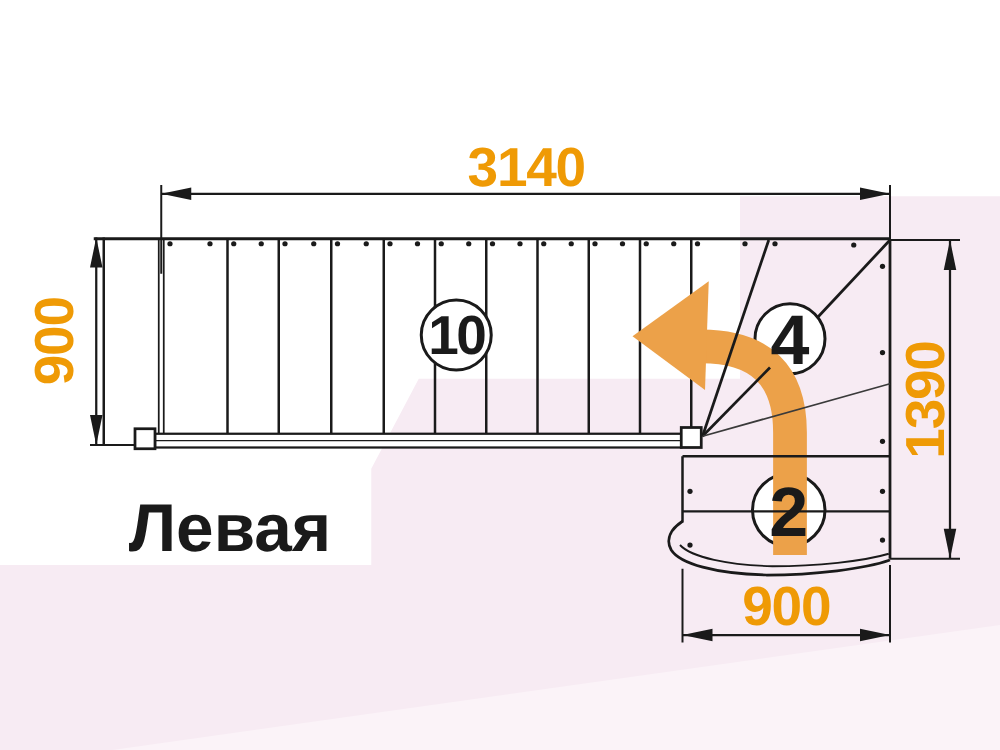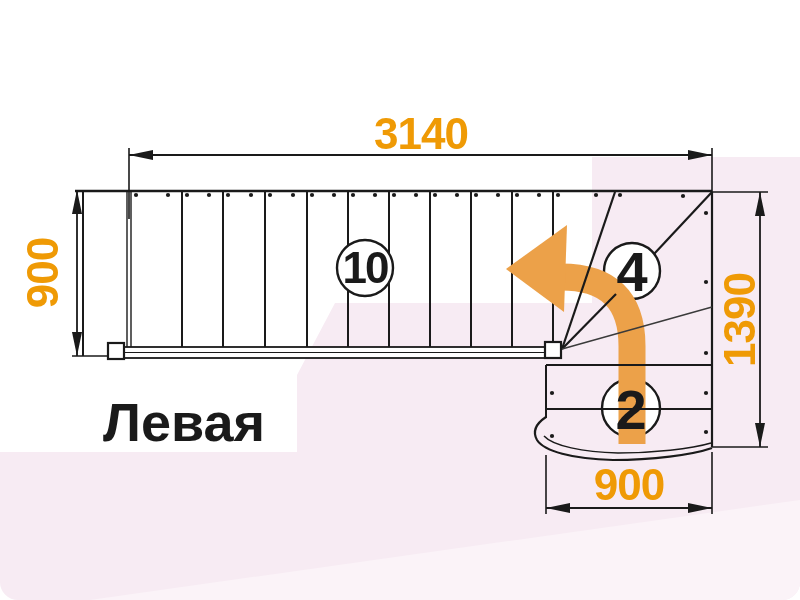--- a/index.html
+++ b/index.html
@@ -1,17 +1,17 @@
 <!DOCTYPE html>
 <html><head>
 <meta charset="utf-8">
 <style>
   html,body{margin:0;padding:0;background:#fff;}
   .stage{position:relative;width:800px;height:600px;overflow:hidden;background:#fff;
-         font-family:"Liberation Sans",sans-serif;border-radius:18px;}
+         font-family:"Liberation Sans",sans-serif;}
   svg text{font-family:"Liberation Sans","DejaVu Sans",sans-serif;font-weight:bold;}
   .dim-num{font-size:44px;letter-spacing:-1px;}
   .circ-num{font-size:56px;}
   .circ-num-sm{font-size:44px;letter-spacing:-2px;}
   .title-text{font-size:54px;fill:#1a1a1a;}
 </style>
 </head>
 <body>
 
 <div class="stage">

